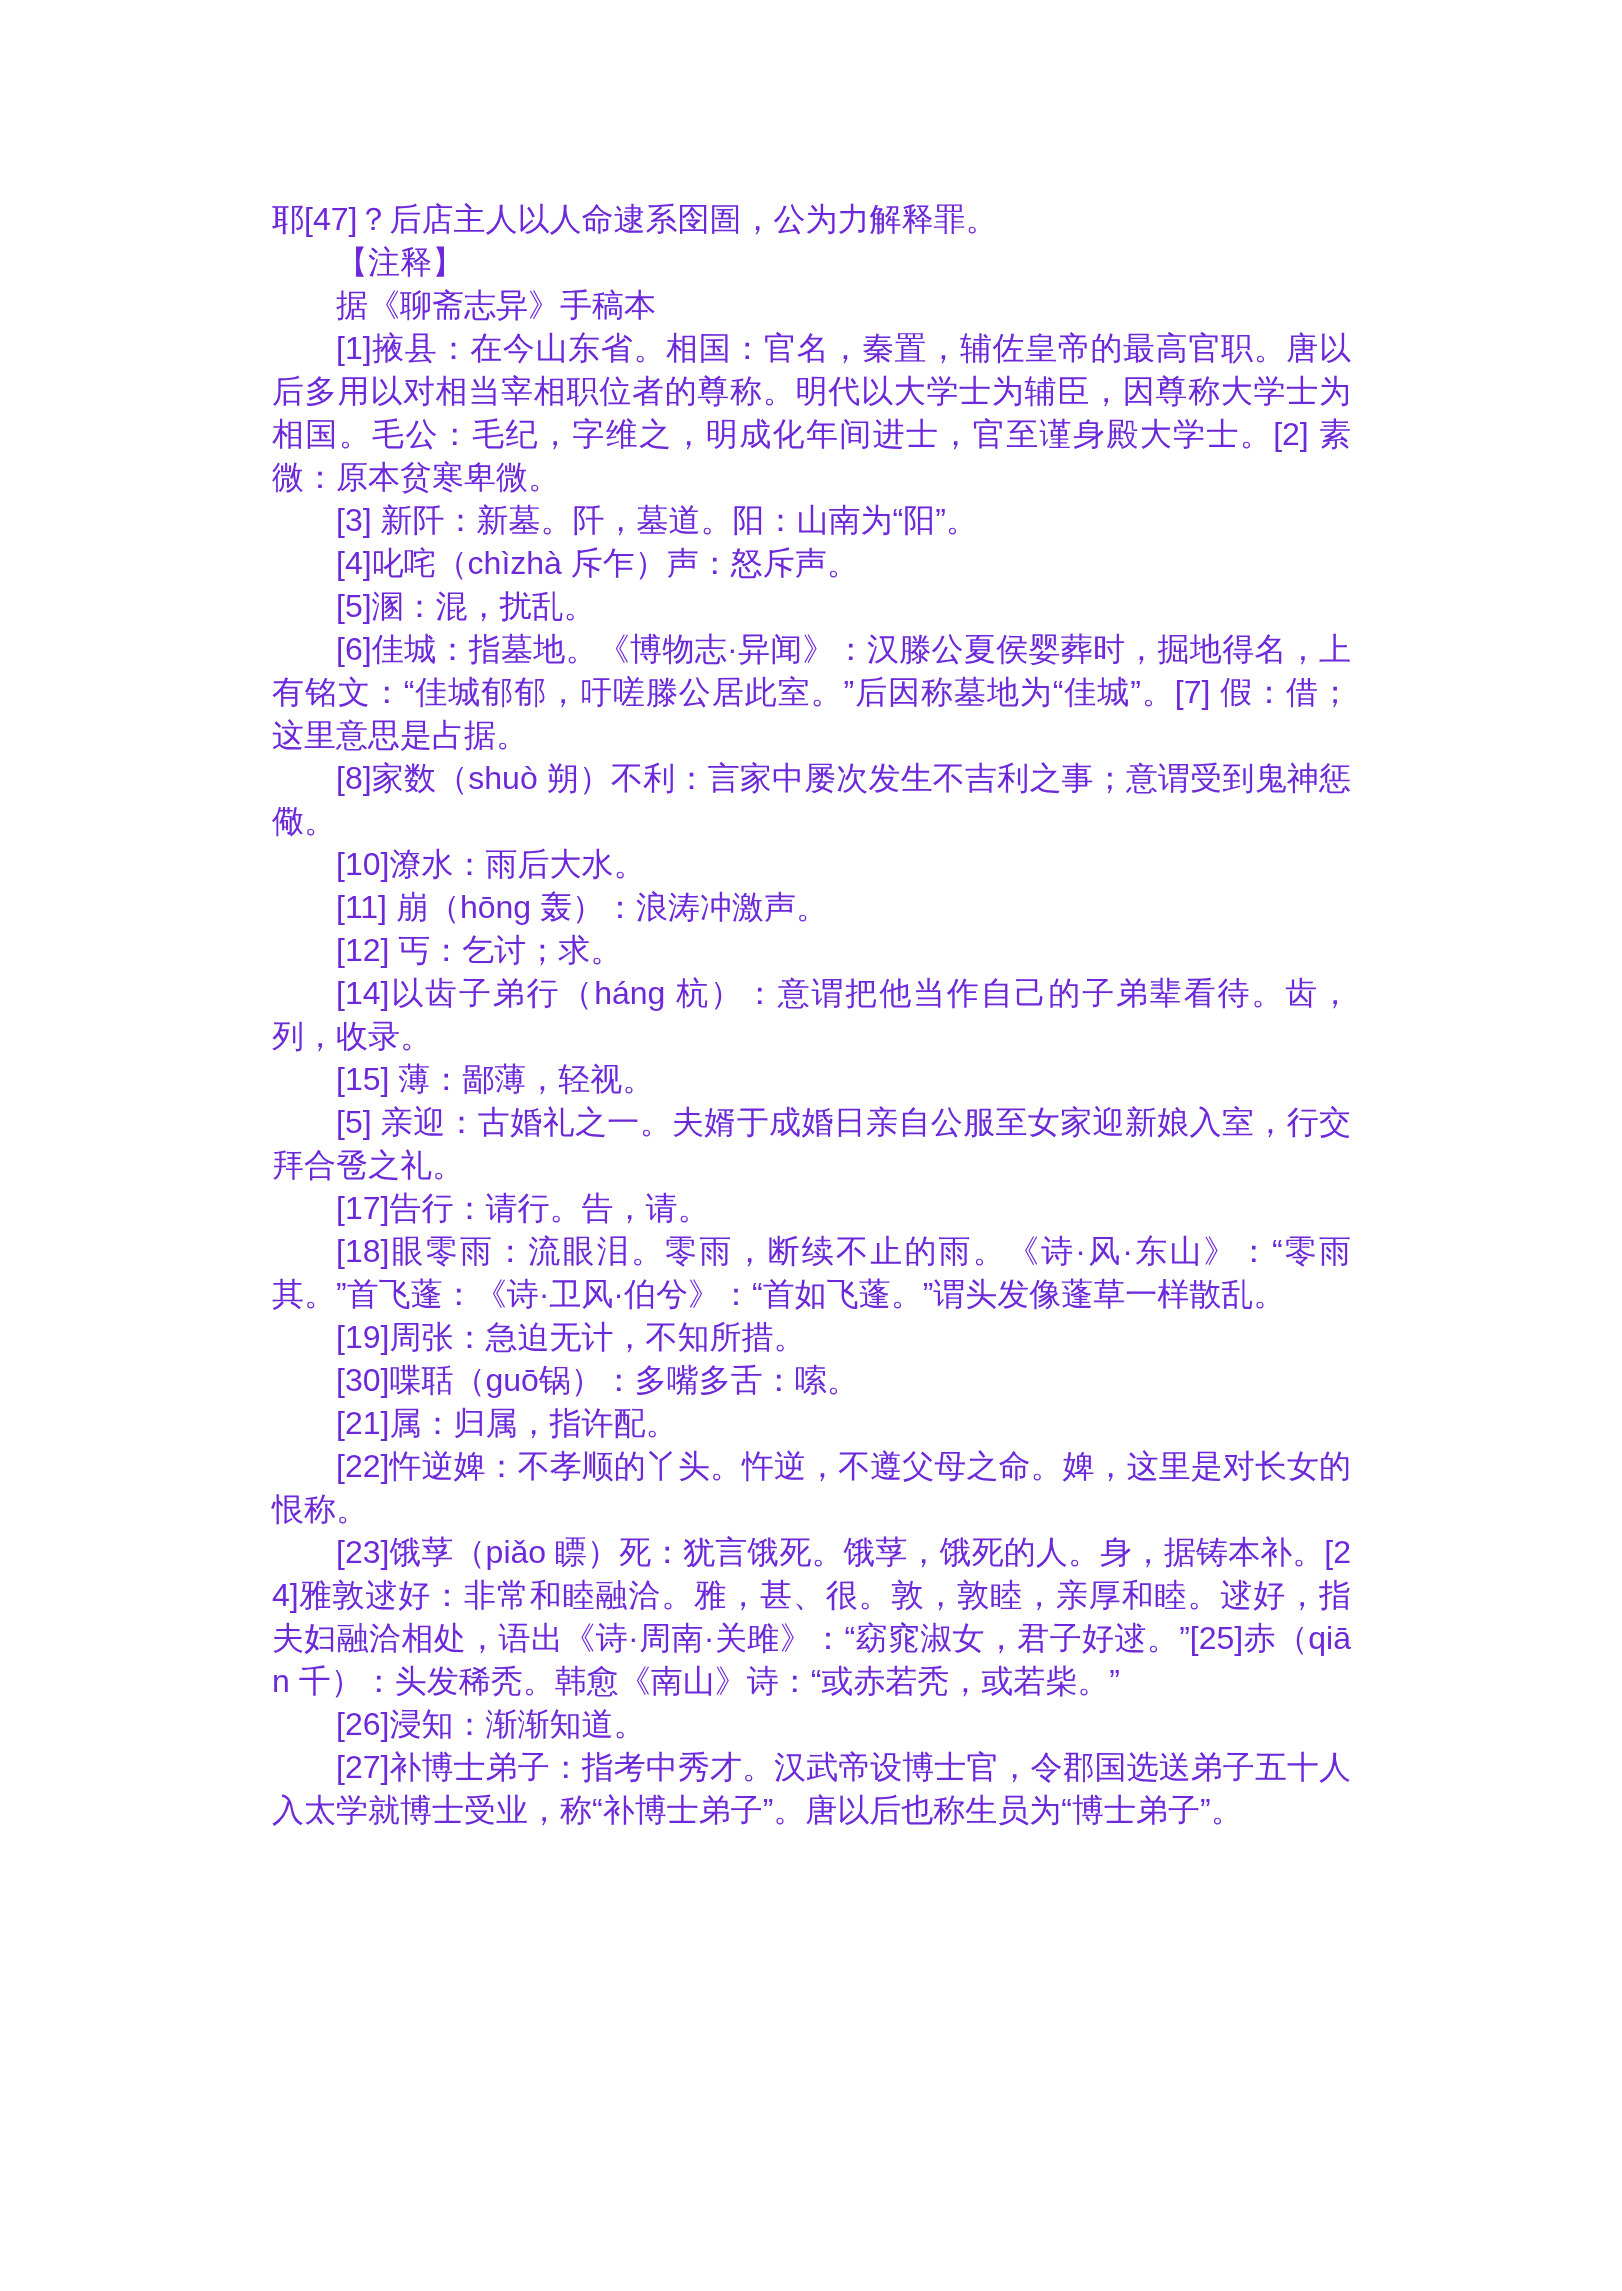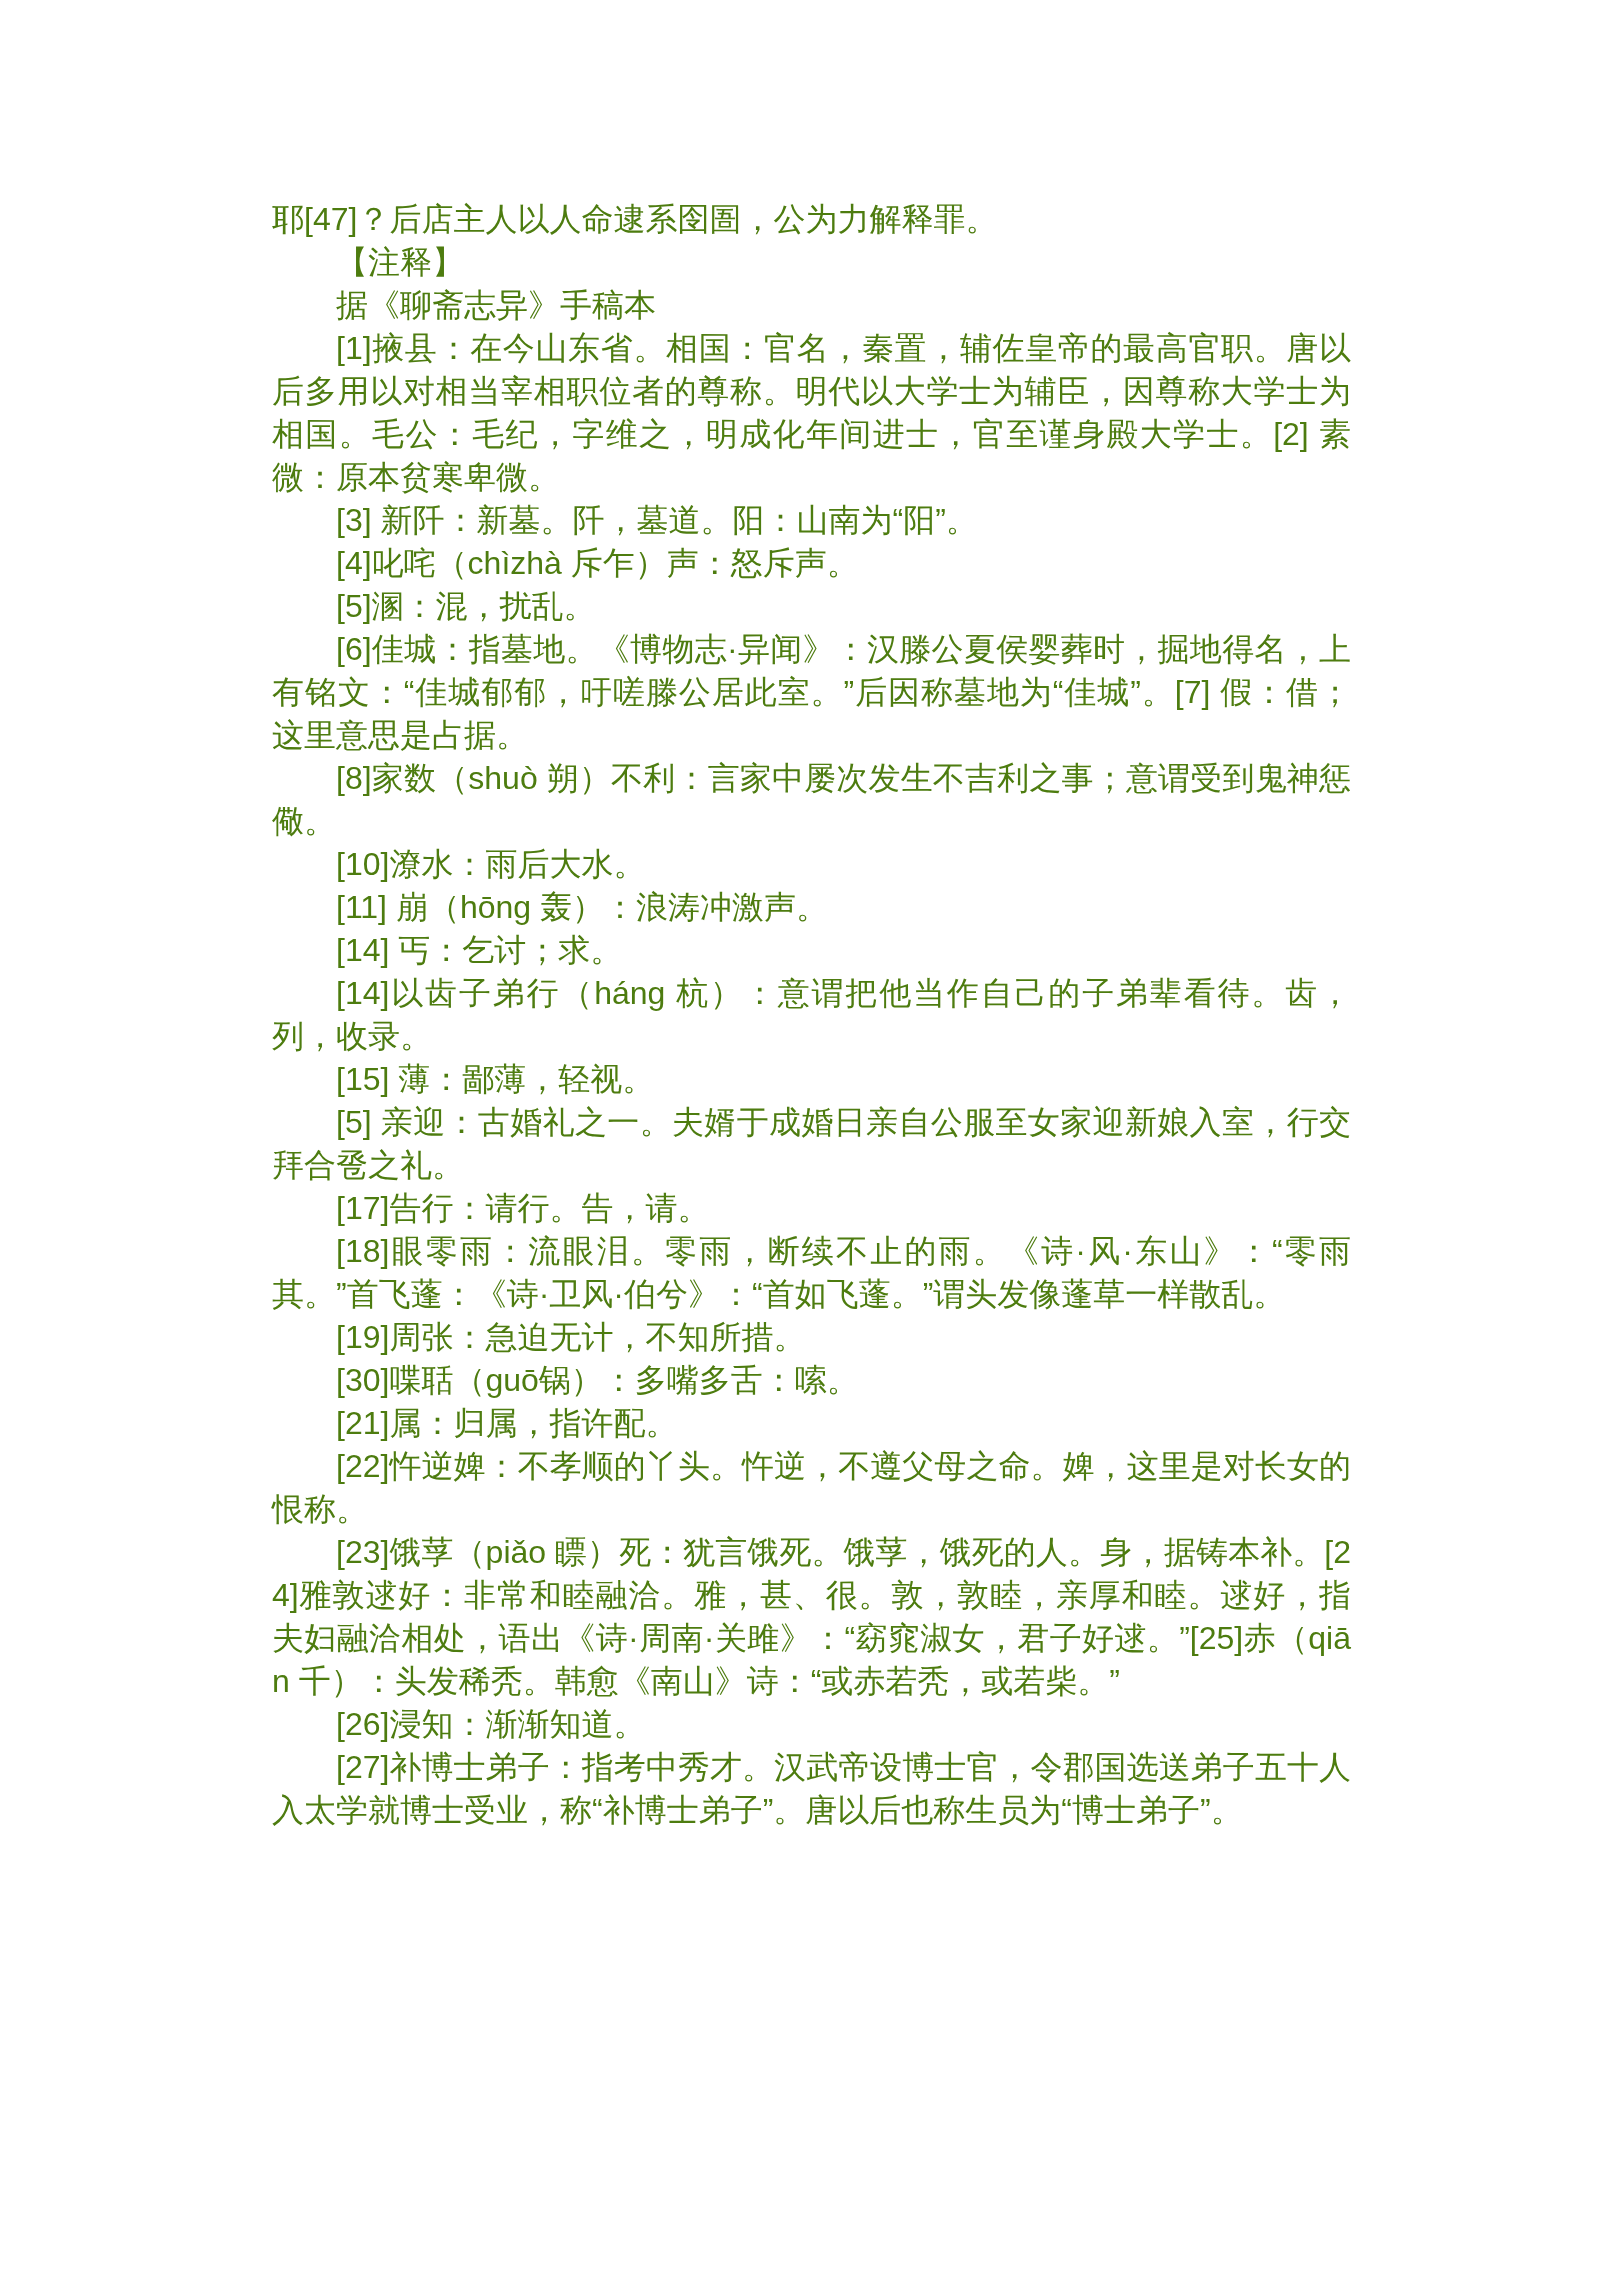--- a/index.html
+++ b/index.html
@@ -14,21 +14,21 @@
     overflow: hidden;
   }
   .page-content {
     position: absolute;
     left: 272px;
     top: 198px;
     width: 1079px;
     font-family: "Liberation Sans", "DejaVu Sans", sans-serif;
     font-size: 32px;
     line-height: 43px;
-    color: #4d7c0f;
+    color: #6d28d9;
     text-align: justify;
     text-justify: inter-character;
     letter-spacing: 0;
     word-break: break-all;
   }
   .page-content p {
     margin: 0;
     padding: 0;
     text-indent: 2em;
   }
@@ -44,21 +44,21 @@
   <p>【注释】</p>
   <p>据《聊斋志异》手稿本</p>
   <p>[1]掖县：在今山东省。相国：官名，秦置，辅佐皇帝的最高官职。唐以后多用以对相当宰相职位者的尊称。明代以大学士为辅臣，因尊称大学士为相国。毛公：毛纪，字维之，明成化年间进士，官至谨身殿大学士。[2] 素微：原本贫寒卑微。</p>
   <p>[3] 新阡：新墓。阡，墓道。阳：山南为“阳”。</p>
   <p>[4]叱咤（chìzhà 斥乍）声：怒斥声。</p>
   <p>[5]溷：混，扰乱。</p>
   <p>[6]佳城：指墓地。《博物志·异闻》：汉滕公夏侯婴葬时，掘地得名，上有铭文：“佳城郁郁，吁嗟滕公居此室。”后因称墓地为“佳城”。[7] 假：借；这里意思是占据。</p>
   <p>[8]家数（shuò 朔）不利：言家中屡次发生不吉利之事；意谓受到鬼神惩儆。</p>
   <p>[10]潦水：雨后大水。</p>
   <p>[11] 崩（hōng 轰）：浪涛冲激声。</p>
-  <p>[14] 丐：乞讨；求。</p>
+  <p>[12] 丐：乞讨；求。</p>
   <p>[14]以齿子弟行（háng 杭）：意谓把他当作自己的子弟辈看待。齿，列，收录。</p>
   <p>[15] 薄：鄙薄，轻视。</p>
   <p>[5] 亲迎：古婚礼之一。夫婿于成婚日亲自公服至女家迎新娘入室，行交拜合卺之礼。</p>
   <p>[17]告行：请行。告，请。</p>
   <p>[18]眼零雨：流眼泪。零雨，断续不止的雨。《诗·风·东山》：“零雨其。”首飞蓬：《诗·卫风·伯兮》：“首如飞蓬。”谓头发像蓬草一样散乱。</p>
   <p>[19]周张：急迫无计，不知所措。</p>
   <p>[30]喋聒（guō锅）：多嘴多舌：嗦。</p>
   <p>[21]属：归属，指许配。</p>
   <p>[22]忤逆婢：不孝顺的丫头。忤逆，不遵父母之命。婢，这里是对长女的恨称。</p>
   <p>[23]饿莩（piǎo 瞟）死：犹言饿死。饿莩，饿死的人。身，据铸本补。[24]雅敦逑好：非常和睦融洽。雅，甚、很。敦，敦睦，亲厚和睦。逑好，指夫妇融洽相处，语出《诗·周南·关雎》：“窈窕淑女，君子好逑。”[25]赤（qiān 千）：头发稀秃。韩愈《南山》诗：“或赤若秃，或若柴。”</p>

